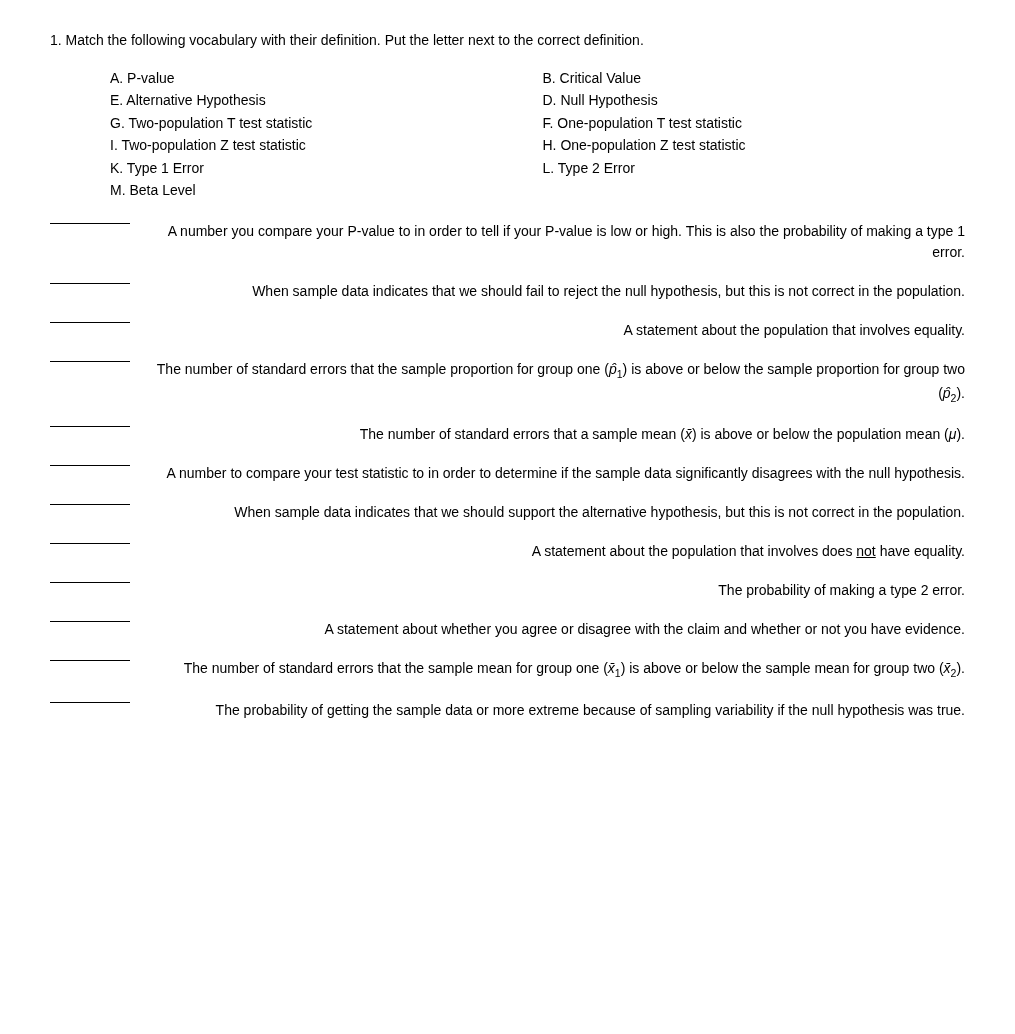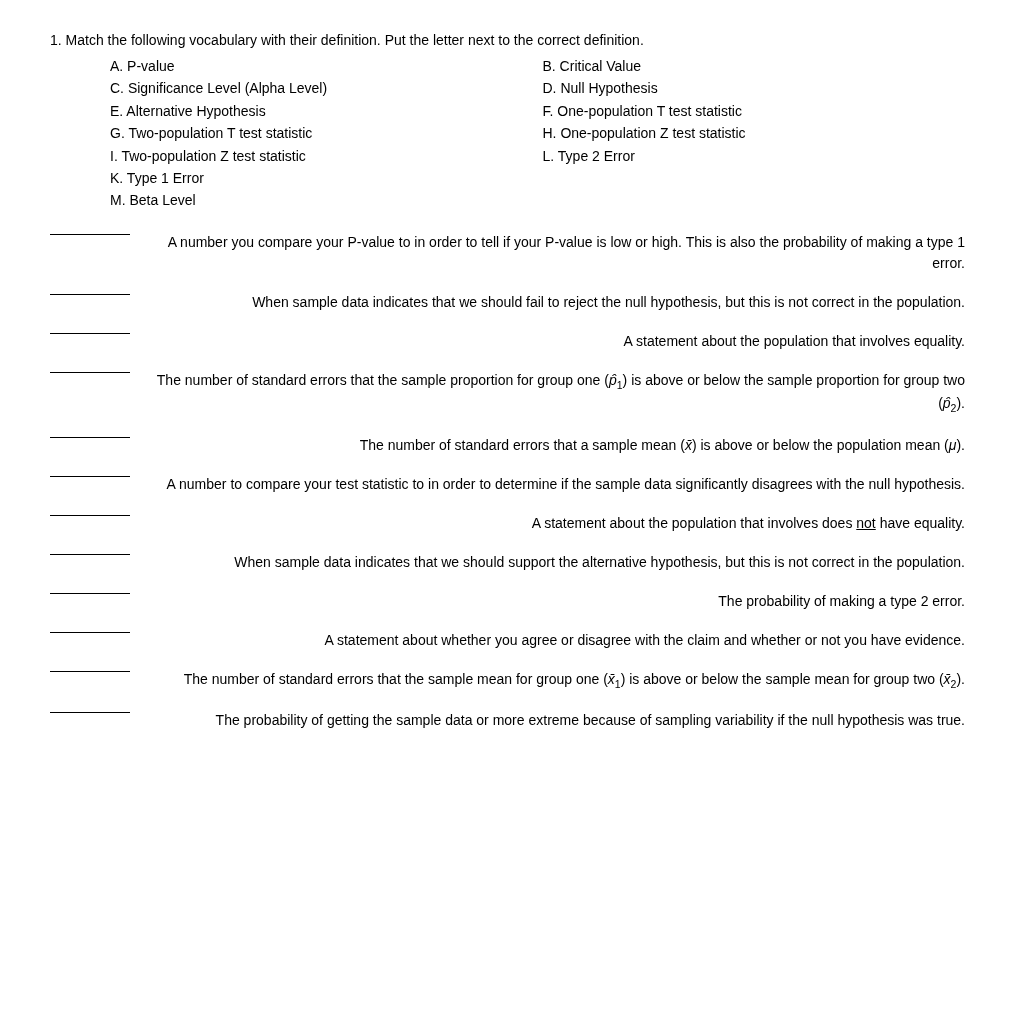--- a/index.html
+++ b/index.html
@@ -10,21 +10,21 @@
     body {
       font-family: Arial, sans-serif;
       font-size: 14px;
       background: #fff;
       color: #000;
       width: 1015px;
       min-height: 1034px;
       padding: 30px 50px;
     }
     .question-header {
-      margin-bottom: 4px;
+      margin-bottom: 16px;
       line-height: 1.5;
     }
     .vocab-list {
       display: grid;
       grid-template-columns: 1fr 1fr;
       margin-left: 60px;
       margin-bottom: 20px;
       row-gap: 2px;
       column-gap: 10px;
     }
@@ -64,21 +64,20 @@
 
 <div>
   <div class="question-header">
     <span>1.</span>
     <span>Match the following vocabulary with their definition. Put the letter next to the correct definition.</span>
   </div>
 
   <div class="vocab-list">
     <div>
       <div class="vocab-item">A.  P-value</div>
-      <div class="vocab-item">C.  Significance Level (Alpha Level)</div>
       <div class="vocab-item">E.  Alternative Hypothesis</div>
       <div class="vocab-item">G.  Two-population T test statistic</div>
       <div class="vocab-item">I.   Two-population Z test statistic</div>
       <div class="vocab-item">K.  Type 1 Error</div>
       <div class="vocab-item">M.  Beta Level</div>
     </div>
     <div>
       <div class="vocab-item">B.  Critical Value</div>
       <div class="vocab-item">D.  Null Hypothesis</div>
       <div class="vocab-item">F.   One-population T test statistic</div>
@@ -115,26 +114,26 @@
     </div>
 
 
     <div class="match-row">
       <span class="blank-line"></span>
       <span class="match-text">A number to compare your test statistic to in order to determine if the sample data significantly disagrees with the null hypothesis.</span>
     </div>
 
     <div class="match-row">
       <span class="blank-line"></span>
-      <span class="match-text">A statement about the population that involves does <span class="not-underline">not</span> have equality.</span>
+      <span class="match-text">When sample data indicates that we should support the alternative hypothesis, but this is not correct in the population.</span>
     </div>
 
     <div class="match-row">
       <span class="blank-line"></span>
-      <span class="match-text">When sample data indicates that we should support the alternative hypothesis, but this is not correct in the population.</span>
+      <span class="match-text">A statement about the population that involves does <span class="not-underline">not</span> have equality.</span>
     </div>
 
     <div class="match-row">
       <span class="blank-line"></span>
       <span class="match-text">The probability of making a type 2 error.</span>
     </div>
 
     <div class="match-row">
       <span class="blank-line"></span>
       <span class="match-text">A statement about whether you agree or disagree with the claim and whether or not you have evidence.</span>

